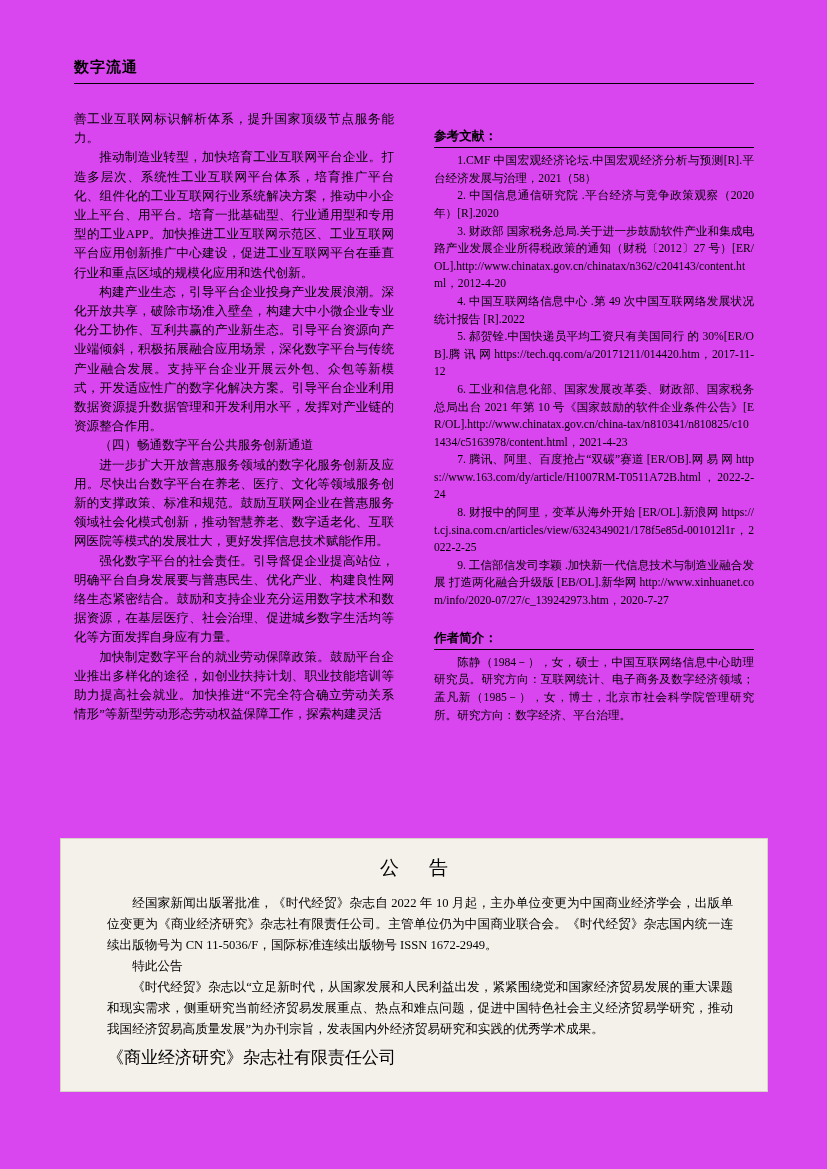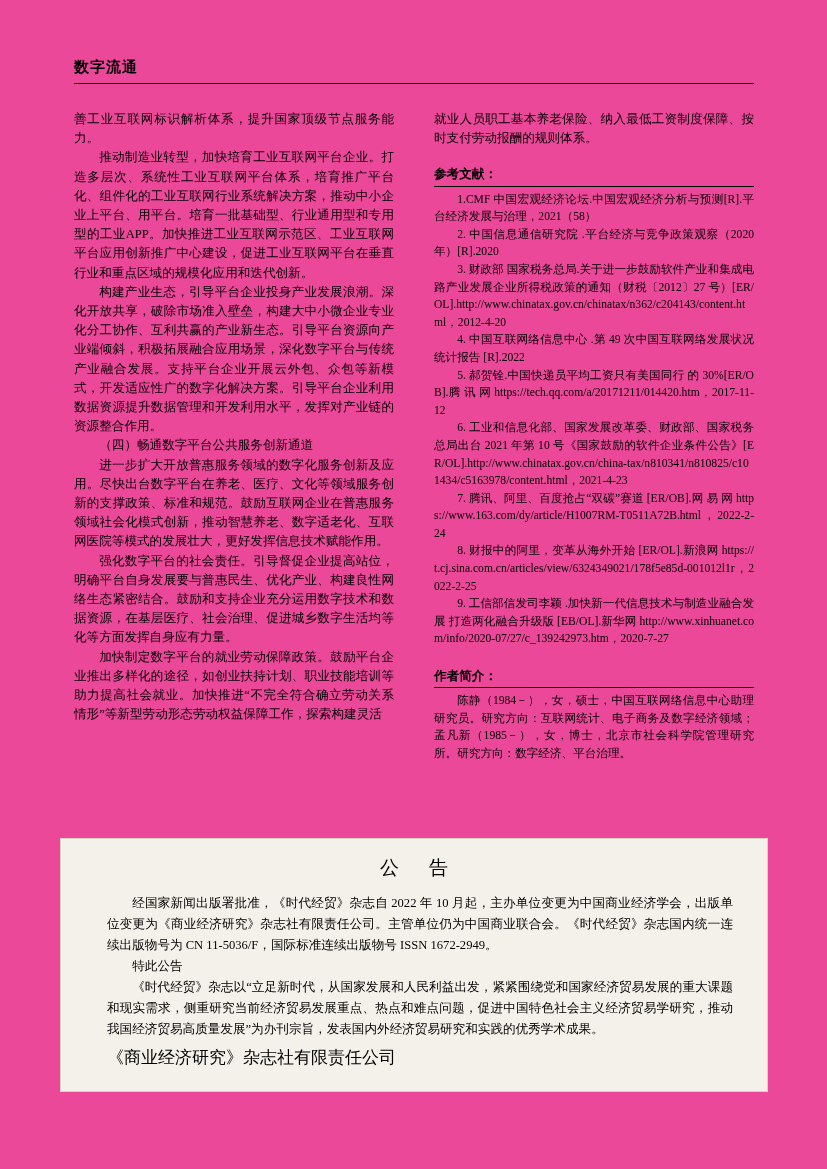--- a/index.html
+++ b/index.html
@@ -4,21 +4,21 @@
 <style>
   html, body {
     margin: 0;
     padding: 0;
     background: #ffffff;
   }
   .page {
     position: relative;
     width: 827px;
     height: 1169px;
-    background: #ec4899;
+    background: #d946ef;
     font-family: "Liberation Serif", "DejaVu Serif", serif;
     color: #000000;
     box-sizing: border-box;
     overflow: hidden;
   }
 
   
   .header {
     position: absolute;
     left: 74px;
@@ -176,21 +176,20 @@
     <p class="indent0">善工业互联网标识解析体系，提升国家顶级节点服务能力。</p>
     <p class="indent2">推动制造业转型，加快培育工业互联网平台企业。打造多层次、系统性工业互联网平台体系，培育推广平台化、组件化的工业互联网行业系统解决方案，推动中小企业上平台、用平台。培育一批基础型、行业通用型和专用型的工业APP。加快推进工业互联网示范区、工业互联网平台应用创新推广中心建设，促进工业互联网平台在垂直行业和重点区域的规模化应用和迭代创新。</p>
     <p class="indent2">构建产业生态，引导平台企业投身产业发展浪潮。深化开放共享，破除市场准入壁垒，构建大中小微企业专业化分工协作、互利共赢的产业新生态。引导平台资源向产业端倾斜，积极拓展融合应用场景，深化数字平台与传统产业融合发展。支持平台企业开展云外包、众包等新模式，开发适应性广的数字化解决方案。引导平台企业利用数据资源提升数据管理和开发利用水平，发挥对产业链的资源整合作用。</p>
     <p class="indent2">（四）畅通数字平台公共服务创新通道</p>
     <p class="indent2">进一步扩大开放普惠服务领域的数字化服务创新及应用。尽快出台数字平台在养老、医疗、文化等领域服务创新的支撑政策、标准和规范。鼓励互联网企业在普惠服务领域社会化模式创新，推动智慧养老、数字适老化、互联网医院等模式的发展壮大，更好发挥信息技术赋能作用。</p>
     <p class="indent2">强化数字平台的社会责任。引导督促企业提高站位，明确平台自身发展要与普惠民生、优化产业、构建良性网络生态紧密结合。鼓励和支持企业充分运用数字技术和数据资源，在基层医疗、社会治理、促进城乡数字生活均等化等方面发挥自身应有力量。</p>
     <p class="indent2">加快制定数字平台的就业劳动保障政策。鼓励平台企业推出多样化的途径，如创业扶持计划、职业技能培训等助力提高社会就业。加快推进“不完全符合确立劳动关系情形”等新型劳动形态劳动权益保障工作，探索构建灵活</p>
   </div>
 
   <div class="col col-right">
-    <p class="indent0">就业人员职工基本养老保险、纳入最低工资制度保障、按时支付劳动报酬的规则体系。</p>
 
     <div class="ref-head">参考文献：</div>
     <div class="ref-rule"></div>
     <div class="ref-list">
       <p>1.CMF 中国宏观经济论坛.中国宏观经济分析与预测[R].平台经济发展与治理，2021（58）</p>
       <p>2. 中国信息通信研究院 .平台经济与竞争政策观察（2020 年）[R].2020</p>
       <p>3. 财政部 国家税务总局.关于进一步鼓励软件产业和集成电路产业发展企业所得税政策的通知（财税〔2012〕27 号）[ER/OL].http://www.chinatax.gov.cn/chinatax/n362/c204143/content.html，2012-4-20</p>
       <p>4. 中国互联网络信息中心 .第 49 次中国互联网络发展状况统计报告 [R].2022</p>
       <p>5. 郝贺铨.中国快递员平均工资只有美国同行 的 30%[ER/OB].腾 讯 网 https://tech.qq.com/a/20171211/014420.htm，2017-11-12</p>
       <p>6. 工业和信息化部、国家发展改革委、财政部、国家税务总局出台 2021 年第 10 号《国家鼓励的软件企业条件公告》[ER/OL].http://www.chinatax.gov.cn/china-tax/n810341/n810825/c101434/c5163978/content.html，2021-4-23</p>

